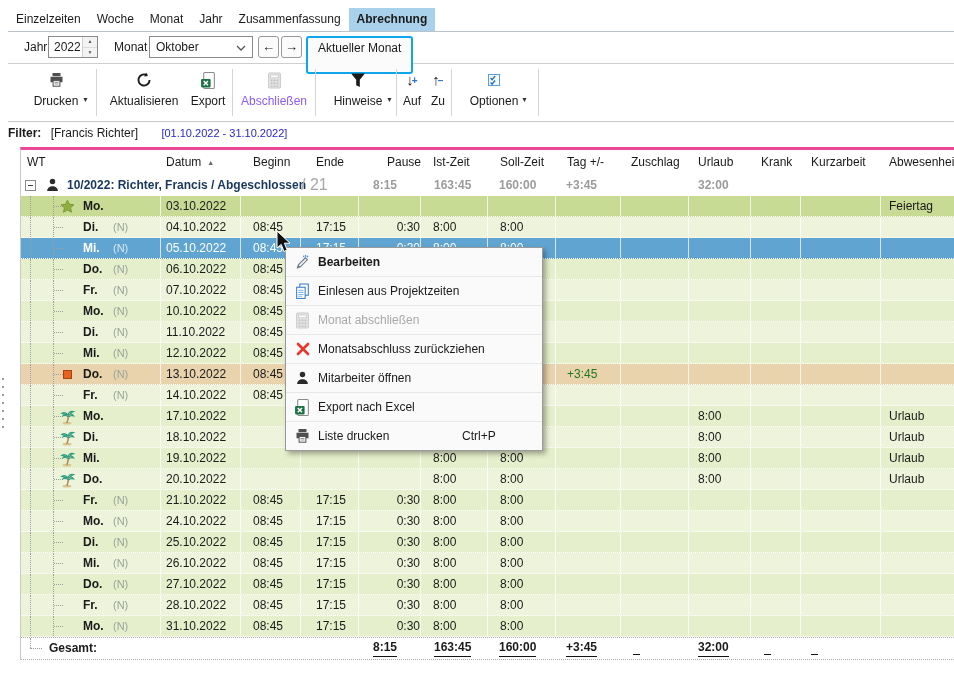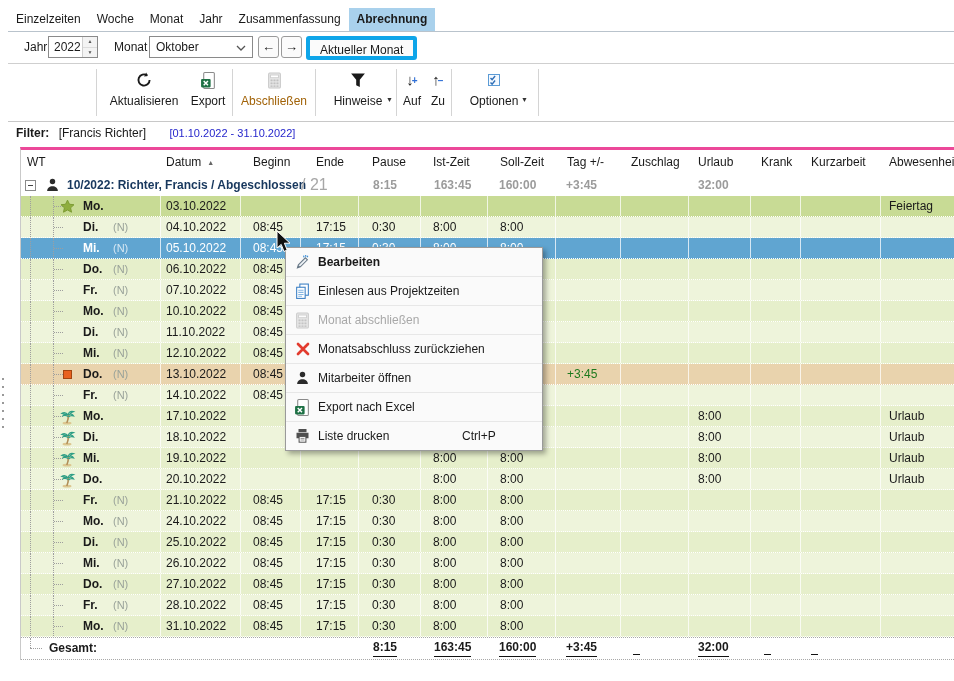--- a/index.html
+++ b/index.html
@@ -21,37 +21,37 @@
   .spin-btns{position:absolute;right:0;top:0;bottom:0;width:14px;border-left:1px solid #cfcfcf;
     display:flex;flex-direction:column;}
   .spin-btns span{flex:1;font-size:5px;line-height:9px;text-align:center;color:#555;background:#f3f3f3;}
   .spin-btns span:first-child{border-bottom:1px solid #dcdcdc;}
   .combo{position:absolute;left:141px;top:4px;width:104px;height:22px;border:1px solid #8a8a8a;
     background:#fff;box-sizing:border-box;}
   .combo .val{position:absolute;left:6px;top:3px;}
   .combo svg{position:absolute;right:6px;top:8px;}
   .navbtn{position:absolute;top:4px;width:21px;height:22px;border:1px solid #9a9a9a;border-radius:3px;
     background:#fbfbfb;box-sizing:border-box;text-align:center;line-height:19px;font-weight:bold;font-size:13px;}
-  .curmonth{position:absolute;left:298px;top:4px;height:24px;border:4px solid #0ea5e9;border-radius:3px;
+  .curmonth{position:absolute;left:298px;top:4px;height:38px;border:2px solid #0ea5e9;border-radius:3px;
     background:#fbfbfb;box-sizing:border-box;line-height:20px;padding:0 10px;}
 
   
   .toolbar{position:absolute;left:8px;top:64px;right:0;height:57px;border-bottom:1px solid #c8c8c8;}
   .tsep{position:absolute;top:5px;bottom:5px;width:1px;background:#d4d4d4;}
   .tbtn{position:absolute;top:3px;height:50px;text-align:center;}
   .tbtn .ticon{height:26px;display:flex;align-items:center;justify-content:center;}
   .tbtn .tlabel{line-height:16px;white-space:nowrap;}
-  .tbtn.disabled .tlabel{color:#a16207;}
+  .tbtn.disabled .tlabel{color:#8b5cf6;}
   .tbtn .dd{position:absolute;font-size:7px;color:#333;top:29px;}
   .arrowglyph{font-size:15px;font-weight:bold;color:#1c1c1c;line-height:14px;}
   .arrowmod{font-size:10px;font-weight:bold;color:#2f6fd6;vertical-align:6px;margin-left:-2px;}
 
   
   .filterbar{position:absolute;left:8px;top:122px;right:0;height:22px;line-height:22px;}
-  .filterbar .flabel{font-weight:bold;margin-left:8px;}
+  .filterbar .flabel{font-weight:bold;margin-left:0;}
   .filterbar .fperson{margin-left:6px;}
   .filterbar .frange{margin-left:20px;color:#2626cc;font-size:11px;}
 
   
   .table{position:absolute;left:20px;top:147px;width:934px;border-left:1px solid #c9c9c9;
     border-top:3px solid #ec4899;box-sizing:border-box;}
   .grid{display:grid;grid-template-columns:140px 80px 60px 58px 62px 67px 68px 65px 68px 62px 50px 80px 1fr;}
   .hrow{height:24px;line-height:24px;background:#fff;}
   .hrow .c{padding-left:8px;white-space:nowrap;overflow:hidden;}
   .hrow .c.wt{padding-left:6px;}
@@ -68,21 +68,21 @@
 
   .row{height:21px;line-height:20px;box-sizing:border-box;border-bottom:1px dotted #fff;}
   .row .c{border-right:1px solid rgba(255,255,255,.75);white-space:nowrap;overflow:hidden;box-sizing:border-box;}
   .row.va{background:#eef4db;}
   .row.vb{background:#e6efcb;}
   .row.feiertag{background:#c8db95;}
   .row.marked{background:#e9d3ad;}
   .row.selected{background:#60a5d1;color:#fff;}
   .row.selected .nflag{color:#d6e7f3;}
   .c.datum{padding-left:5px;} .c.beginn{padding-left:12px;} .c.ende{padding-left:15px;}
-  .c.pause{padding-left:13px;} .c.ist{padding-left:12px;} .c.soll{padding-left:12px;}
+  .c.pause{padding-left:13px;text-align:right;} .c.ist{padding-left:12px;} .c.soll{padding-left:12px;}
   .c.tag{padding-left:11px;} .c.zuschlag{padding-left:10px;} .c.urlaub{padding-left:9px;}
   .c.krank{padding-left:10px;} .c.kurzarbeit{padding-left:10px;} .c.abw{padding-left:8px;border-right:none;}
   .c.wt{position:relative;padding-left:0;}
   .g1,.g2{position:absolute;top:0;bottom:0;width:0;border-left:1px dotted #9e9e9e;}
   .g1{left:9px;} .g2{left:32px;}
   .stub{position:absolute;left:33px;top:10px;width:9px;border-top:1px dotted #9e9e9e;}
   .wt-icon{position:absolute;left:38px;top:2px;width:17px;height:17px;display:flex;align-items:center;justify-content:center;}
   .dayname{position:absolute;left:62px;font-weight:bold;}
   .nflag{position:absolute;left:92px;color:#9aa39a;font-size:11px;}
   .tag-pos{color:#1e7a1e;}
@@ -146,20 +146,32 @@
     <span class="curmonth">Aktueller Monat</span>
   </div>
 
   <div class="toolbar">
       <div class="tsep" style="left: 88px;"></div>
       <div class="tsep" style="left: 224px;"></div>
       <div class="tsep" style="left: 307px;"></div>
       <div class="tsep" style="left: 388px;"></div>
       <div class="tsep" style="left: 443px;"></div>
       <div class="tsep" style="left: 530px;"></div>
+      <div class="tbtn" style="left: 12px; width: 72px;">
+    <div class="ticon">
+          <svg width="17" height="16" viewBox="0 0 16 16">
+            <path fill="#4f4f4f" d="M4 1h8v3.2H4z"></path>
+            <path fill="#4f4f4f" d="M2 4.8h12v5.4h-2.6V8.6H4.6v1.6H2z"></path>
+            <rect x="4.6" y="8.6" width="6.8" height="5.6" fill="#fff" stroke="#4f4f4f"></rect>
+            <path stroke="#9a9a9a" d="M6 10.5h4M6 12h4"></path>
+          </svg>
+        </div>
+    <div class="tlabel">Drucken</div>
+  <span class="dd" style="right: 3px;">▼</span>
+      </div>
       <div class="tbtn" style="left: 96px; width: 80px;">
     <div class="ticon">
           <svg width="18" height="18" viewBox="0 0 18 18">
             <path d="M14.6 9a5.6 5.6 0 1 1-2.4-4.6" fill="none" stroke="#1a1a1a" stroke-width="1.9"></path>
             <path d="M11.2 1.6l1.6 3.4-3.7.4z" fill="#1a1a1a"></path>
           </svg>
         </div>
     <div class="tlabel">Aktualisieren</div>
   </div>
       <div class="tbtn" style="left: 180px; width: 40px;">

